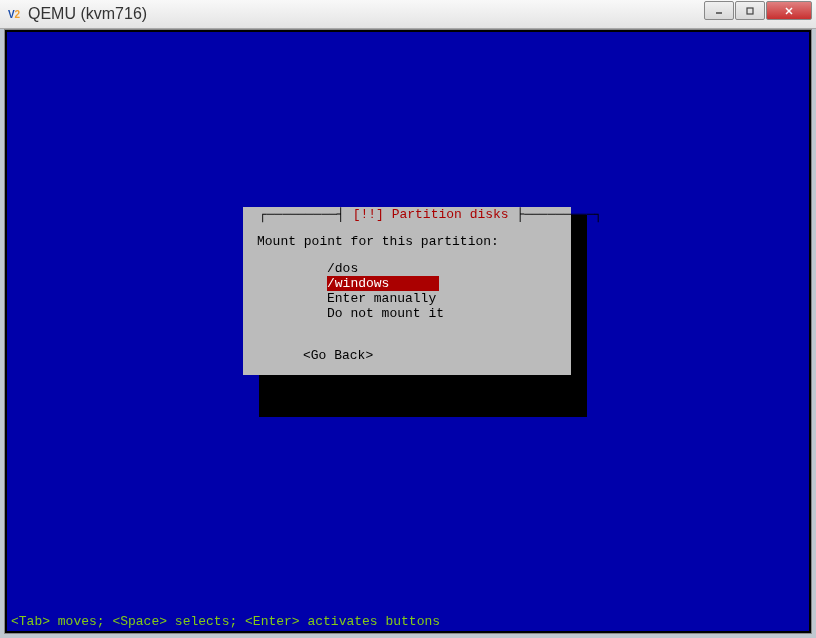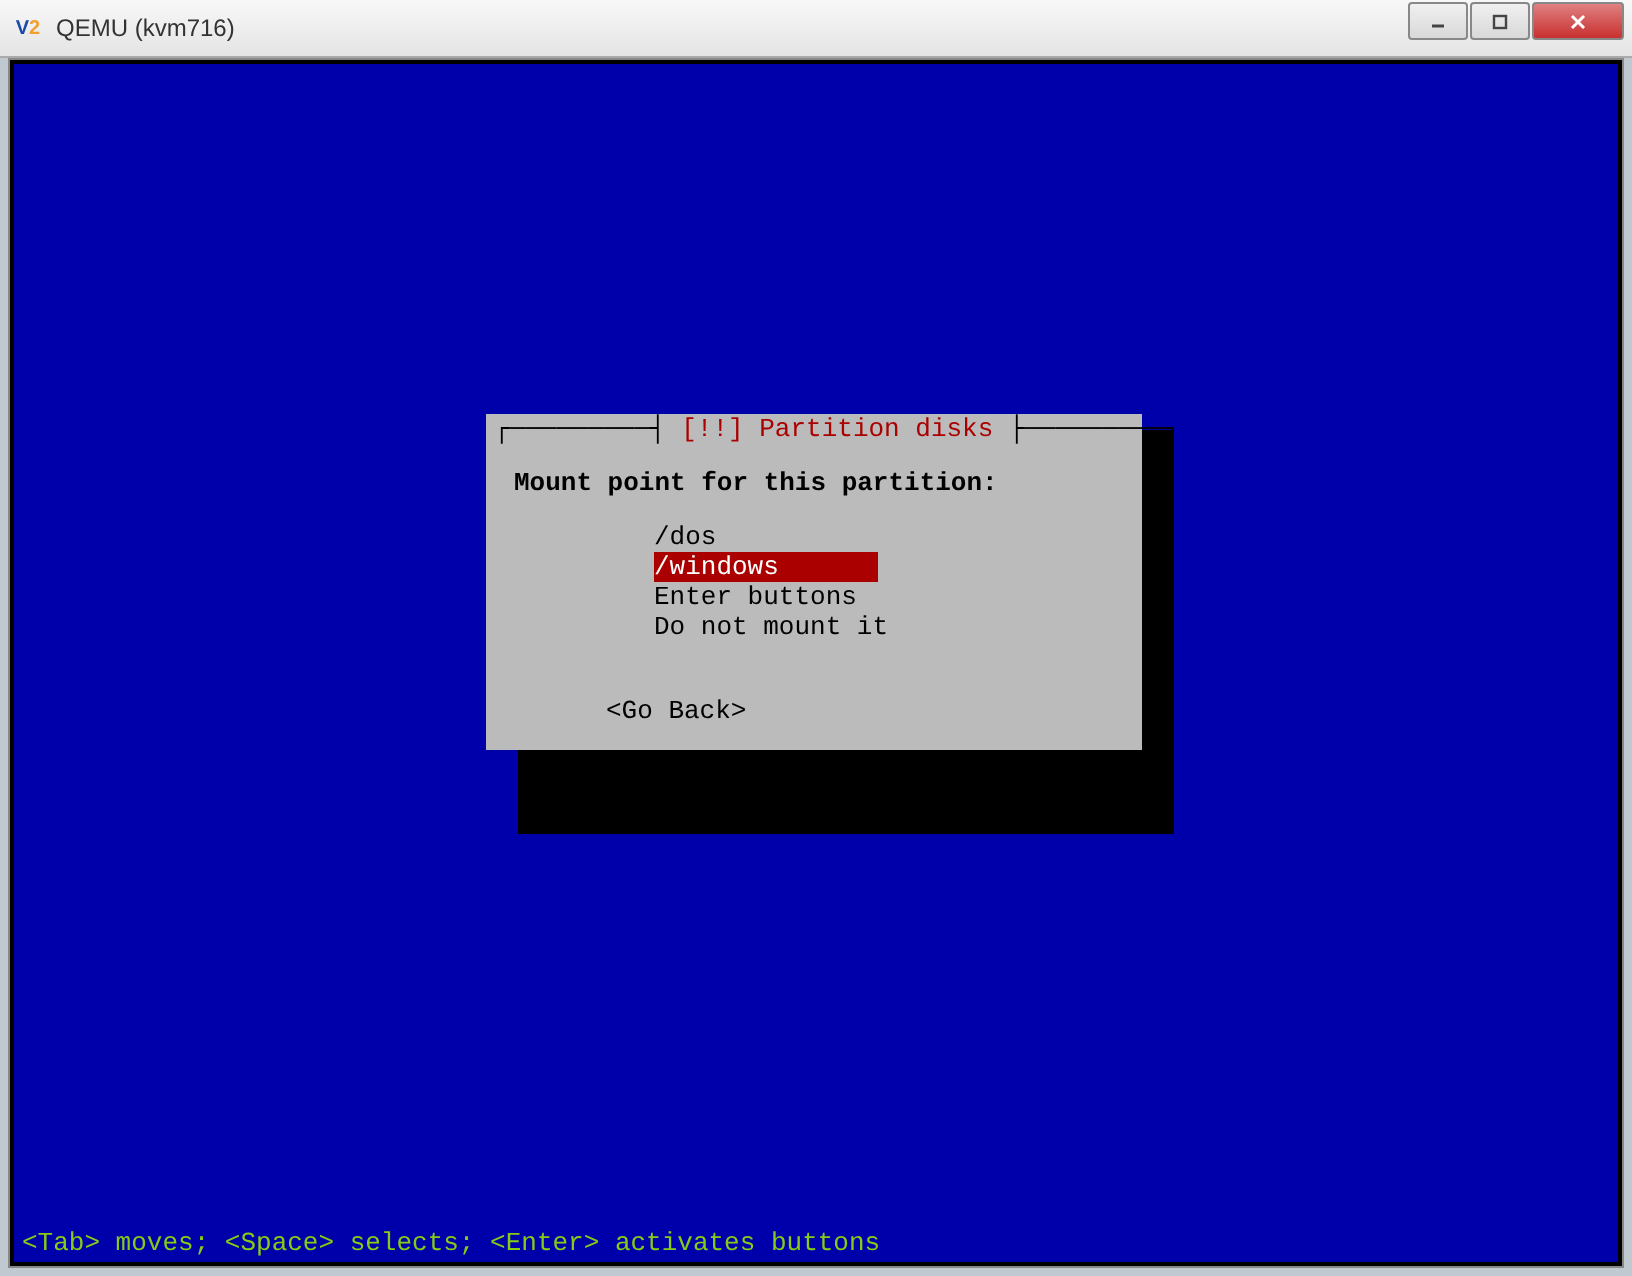--- a/index.html
+++ b/index.html
@@ -39,21 +39,21 @@
       font-family: Arial, sans-serif;
     }
     .window-icon .v {
       color: #1a4ba8;
     }
     .window-icon .e {
       color: #f0a030;
     }
     .window-title {
       font-family: 'Segoe UI', Tahoma, sans-serif;
-      font-size: 12px;
+      font-size: 16px;
       color: #333;
     }
     .window-controls {
       position: absolute;
       right: 4px;
       top: 1px;
       display: flex;
       gap: 0;
     }
     .win-btn {
@@ -113,34 +113,33 @@
       left: 236px;
       width: 328px;
       background: #bbbbbb;
       color: #000;
       font-family: 'Courier New', monospace;
       font-size: 13px;
       line-height: 15px;
       padding-bottom: 12px;
     }
     .dialog-title-row {
-       padding: 0 4px;
+       padding: 0 16px;
        white-space: pre;
        text-align: left;
     }
     .dialog-title {
        color: #aa0000;
     }
     .dialog-content {
       padding: 0 14px;
     }
     .prompt {
       margin-top: 12px;
       margin-bottom: 12px;
-      font-weight: bold;
     }
     .options {
       margin-left: 70px;
       margin-bottom: 27px;
     }
     .option {
       white-space: pre;
       cursor: pointer;
     }
     .option.selected {
@@ -198,21 +197,21 @@
 
     <div class="dialog-shadow"></div>
 
     <div class="dialog">
       <div class="dialog-title-row"><span>┌─────────┤ </span><span class="dialog-title">[!!] Partition disks</span><span> ├─────────┐</span></div>
       <div class="dialog-content">
         <div class="prompt">Mount point for this partition:</div>
         <div class="options">
           <div><span class="option">/dos</span></div>
           <div><span class="option selected">/windows</span></div>
-          <div><span class="option">Enter buttons</span></div>
+          <div><span class="option">Enter manually</span></div>
           <div><span class="option">Do not mount it</span></div>
         </div>
         <div class="goback">&lt;Go Back&gt;</div>
       </div>
     </div>
 
     <div class="status-bar">&lt;Tab&gt; moves; &lt;Space&gt; selects; &lt;Enter&gt; activates buttons</div>
   </div>
 </div>
 

